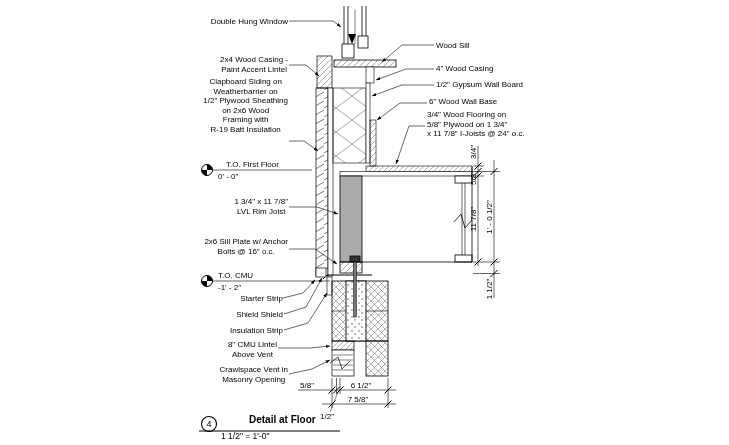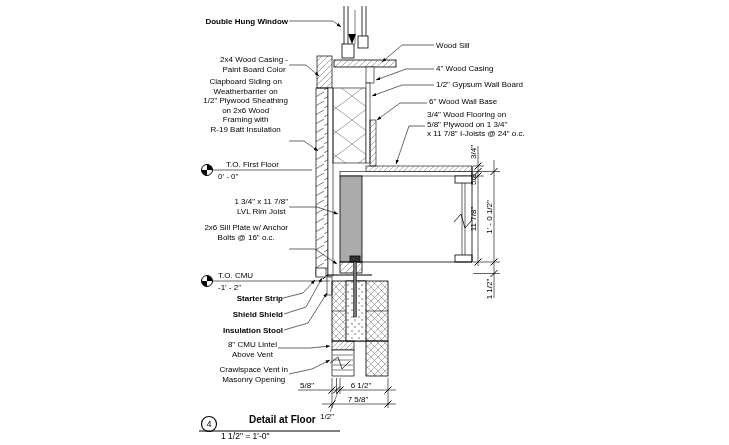--- a/index.html
+++ b/index.html
@@ -4,21 +4,21 @@
 <style>
   html,body{margin:0;padding:0;background:#ffffff;}
   .canvas{
     position:relative;width:729px;height:445px;background:#ffffff;
     font-family:"Liberation Sans",sans-serif;color:#000;overflow:hidden;
   }
   .canvas svg{position:absolute;left:0;top:0;}
   .ann{
     position:absolute;font-size:8px;line-height:1.2;white-space:pre-line;
   }
-  .ann.r{text-align:right;font-weight:bold;}
+  .ann.r{text-align:right;}
   .ann.c{text-align:center;}
   .dimv{
     position:absolute;font-size:8px;white-space:nowrap;
     transform:translate(-50%,-50%) rotate(-90deg);
   }
   .dimh{
     position:absolute;font-size:8px;white-space:nowrap;
     transform:translate(-50%,-50%);
   }
   .view-title{position:absolute;left:221px;top:414px;font-size:10px;font-weight:bold;padding-left:28px;}
@@ -227,34 +227,34 @@
         <circle cx="209" cy="424" r="7.5" stroke-width="1.1" fill="#fff"></circle>
         <line x1="199" y1="431" x2="340" y2="431" stroke-width="1"></line>
       </g>
     </g>
 
     <text x="209" y="427" font-size="9" text-anchor="middle" fill="#000" font-family="Liberation Sans, sans-serif">4</text>
   </svg>
 
   <div class="ann r" style="top:17px;right:441px;">Double Hung Window</div>
   <div class="ann c" style="top:55px;right:441px;">2x4 Wood Casing -
-Paint Board Color</div>
+Paint Accent Lintel</div>
   <div class="ann c" style="top:77px;right:441px;">Clapboard Siding on
 Weatherbarrier on
 1/2" Plywood Sheathing
 on 2x6 Wood
 Framing with
 R-19 Batt Insulation</div>
   <div class="ann c" style="top:197px;right:441px;">1 3/4" x 11 7/8"
 LVL Rim Joist</div>
-  <div class="ann c" style="top:223px;right:441px;">2x6 Sill Plate w/ Anchor
+  <div class="ann c" style="top:237px;right:441px;">2x6 Sill Plate w/ Anchor
 Bolts @ 16" o.c.</div>
   <div class="ann r" style="top:294px;right:446px;">Starter Strip</div>
   <div class="ann r" style="top:310px;right:446px;">Shield Shield</div>
-  <div class="ann r" style="top:326px;right:446px;">Insulation Stool</div>
+  <div class="ann r" style="top:326px;right:446px;">Insulation Strip</div>
   <div class="ann c" style="top:340px;right:452px;">8" CMU Lintel
 Above Vent</div>
   <div class="ann c" style="top:365px;right:441px;">Crawlspace Vent in
 Masonry Opening</div>
 
   <div class="ann" style="top:160px;left:218px;margin-left:8px;">T.O. First Floor</div>
   <div class="ann" style="top:172px;left:218px;">0' - 0"</div>
   <div class="ann" style="top:271px;left:218px;">T.O. CMU</div>
   <div class="ann" style="top:283px;left:218px;">-1' - 2"</div>
 

